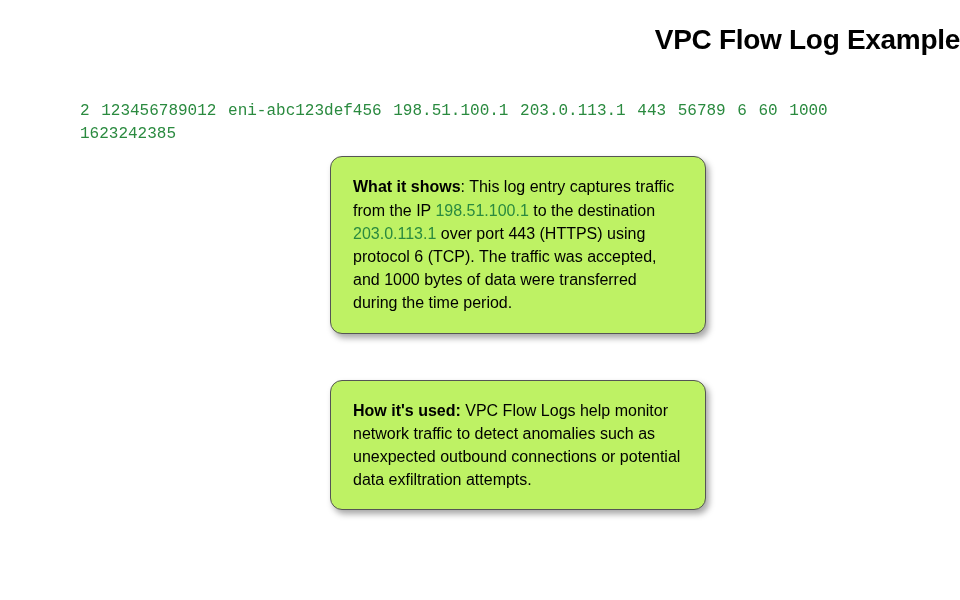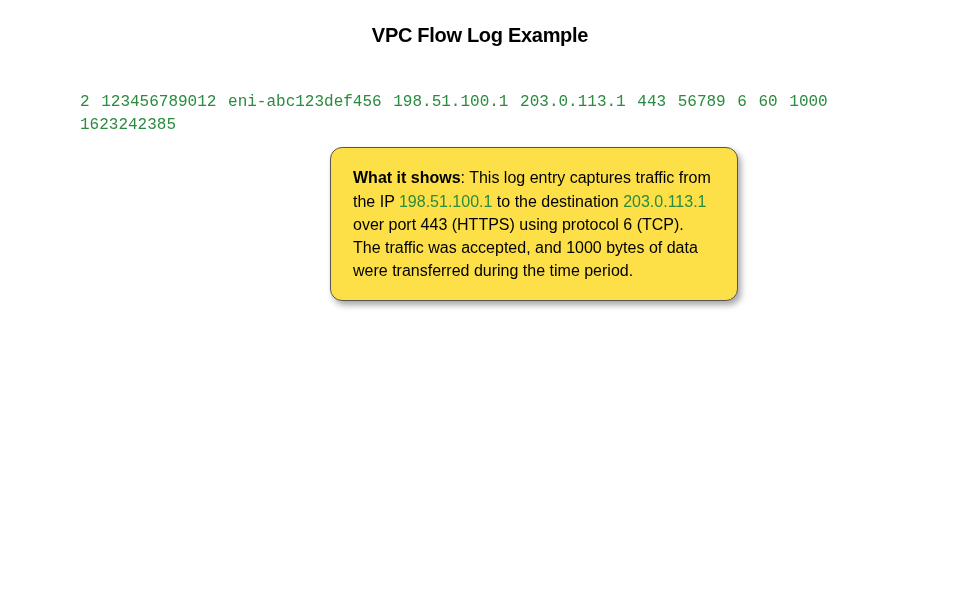--- a/index.html
+++ b/index.html
@@ -9,23 +9,23 @@
     }
     body {
       width: 960px;
       height: 600px;
       background: #ffffff;
       font-family: -apple-system, BlinkMacSystemFont, "Segoe UI", Helvetica, Arial, sans-serif;
       color: #000;
       overflow: hidden;
     }
     .page-title {
-      font-size: 20px;
+      font-size: 28px;
       font-weight: 700;
-      text-align: center;
+      text-align: right;
       padding-top: 24px;
       letter-spacing: -0.3px;
     }
     .log-line {
       font-family: "Courier New", Courier, monospace;
       color: #2a8a3f;
       font-size: 16px;
       line-height: 1.45;
       padding: 44px 104px 0 80px;
       font-weight: 400;
@@ -33,23 +33,23 @@
       word-break: break-word;
     }
     .log-line .log-main {
       word-spacing: 2px;
     }
     .cards {
       padding: 10px 0 0 0;
       width: 960px;
     }
     .card {
-      width: 408px;
+      width: 376px;
       margin-left: 330px;
-      background: #fde047;
+      background: #bef264;
       border: 1px solid #555;
       border-radius: 12px;
       padding: 18px 22px 18px 22px;
       box-shadow: 3px 4px 6px rgba(0,0,0,0.35);
       font-size: 16px;
       line-height: 1.45;
       color: #000;
     }
     .card + .card {
       margin-top: 46px;
@@ -65,13 +65,16 @@
 <body>
 
 <h1 class="page-title">VPC Flow Log Example</h1>
 
 <div class="log-line"><span class="log-main">2 123456789012 eni-abc123def456 198.51.100.1 203.0.113.1 443 56789 6 60 1000 1623242385</span><br></div>
 
 <div class="cards">
   <div class="card">
     <strong>What it shows</strong><span>: This log entry captures traffic from the IP </span><span class="ip">198.51.100.1</span><span> to the destination </span><span class="ip">203.0.113.1</span><span> over port 443 (HTTPS) using protocol 6 (TCP). The traffic was accepted, and 1000 bytes of data were transferred during the time period.</span>
   </div>
+  <div class="card">
+    <strong>How it's used:</strong><span>  VPC Flow Logs help monitor network traffic to detect anomalies such as unexpected outbound connections or potential data exfiltration attempts.</span>
+  </div>
 </div>
 
 </body></html>

